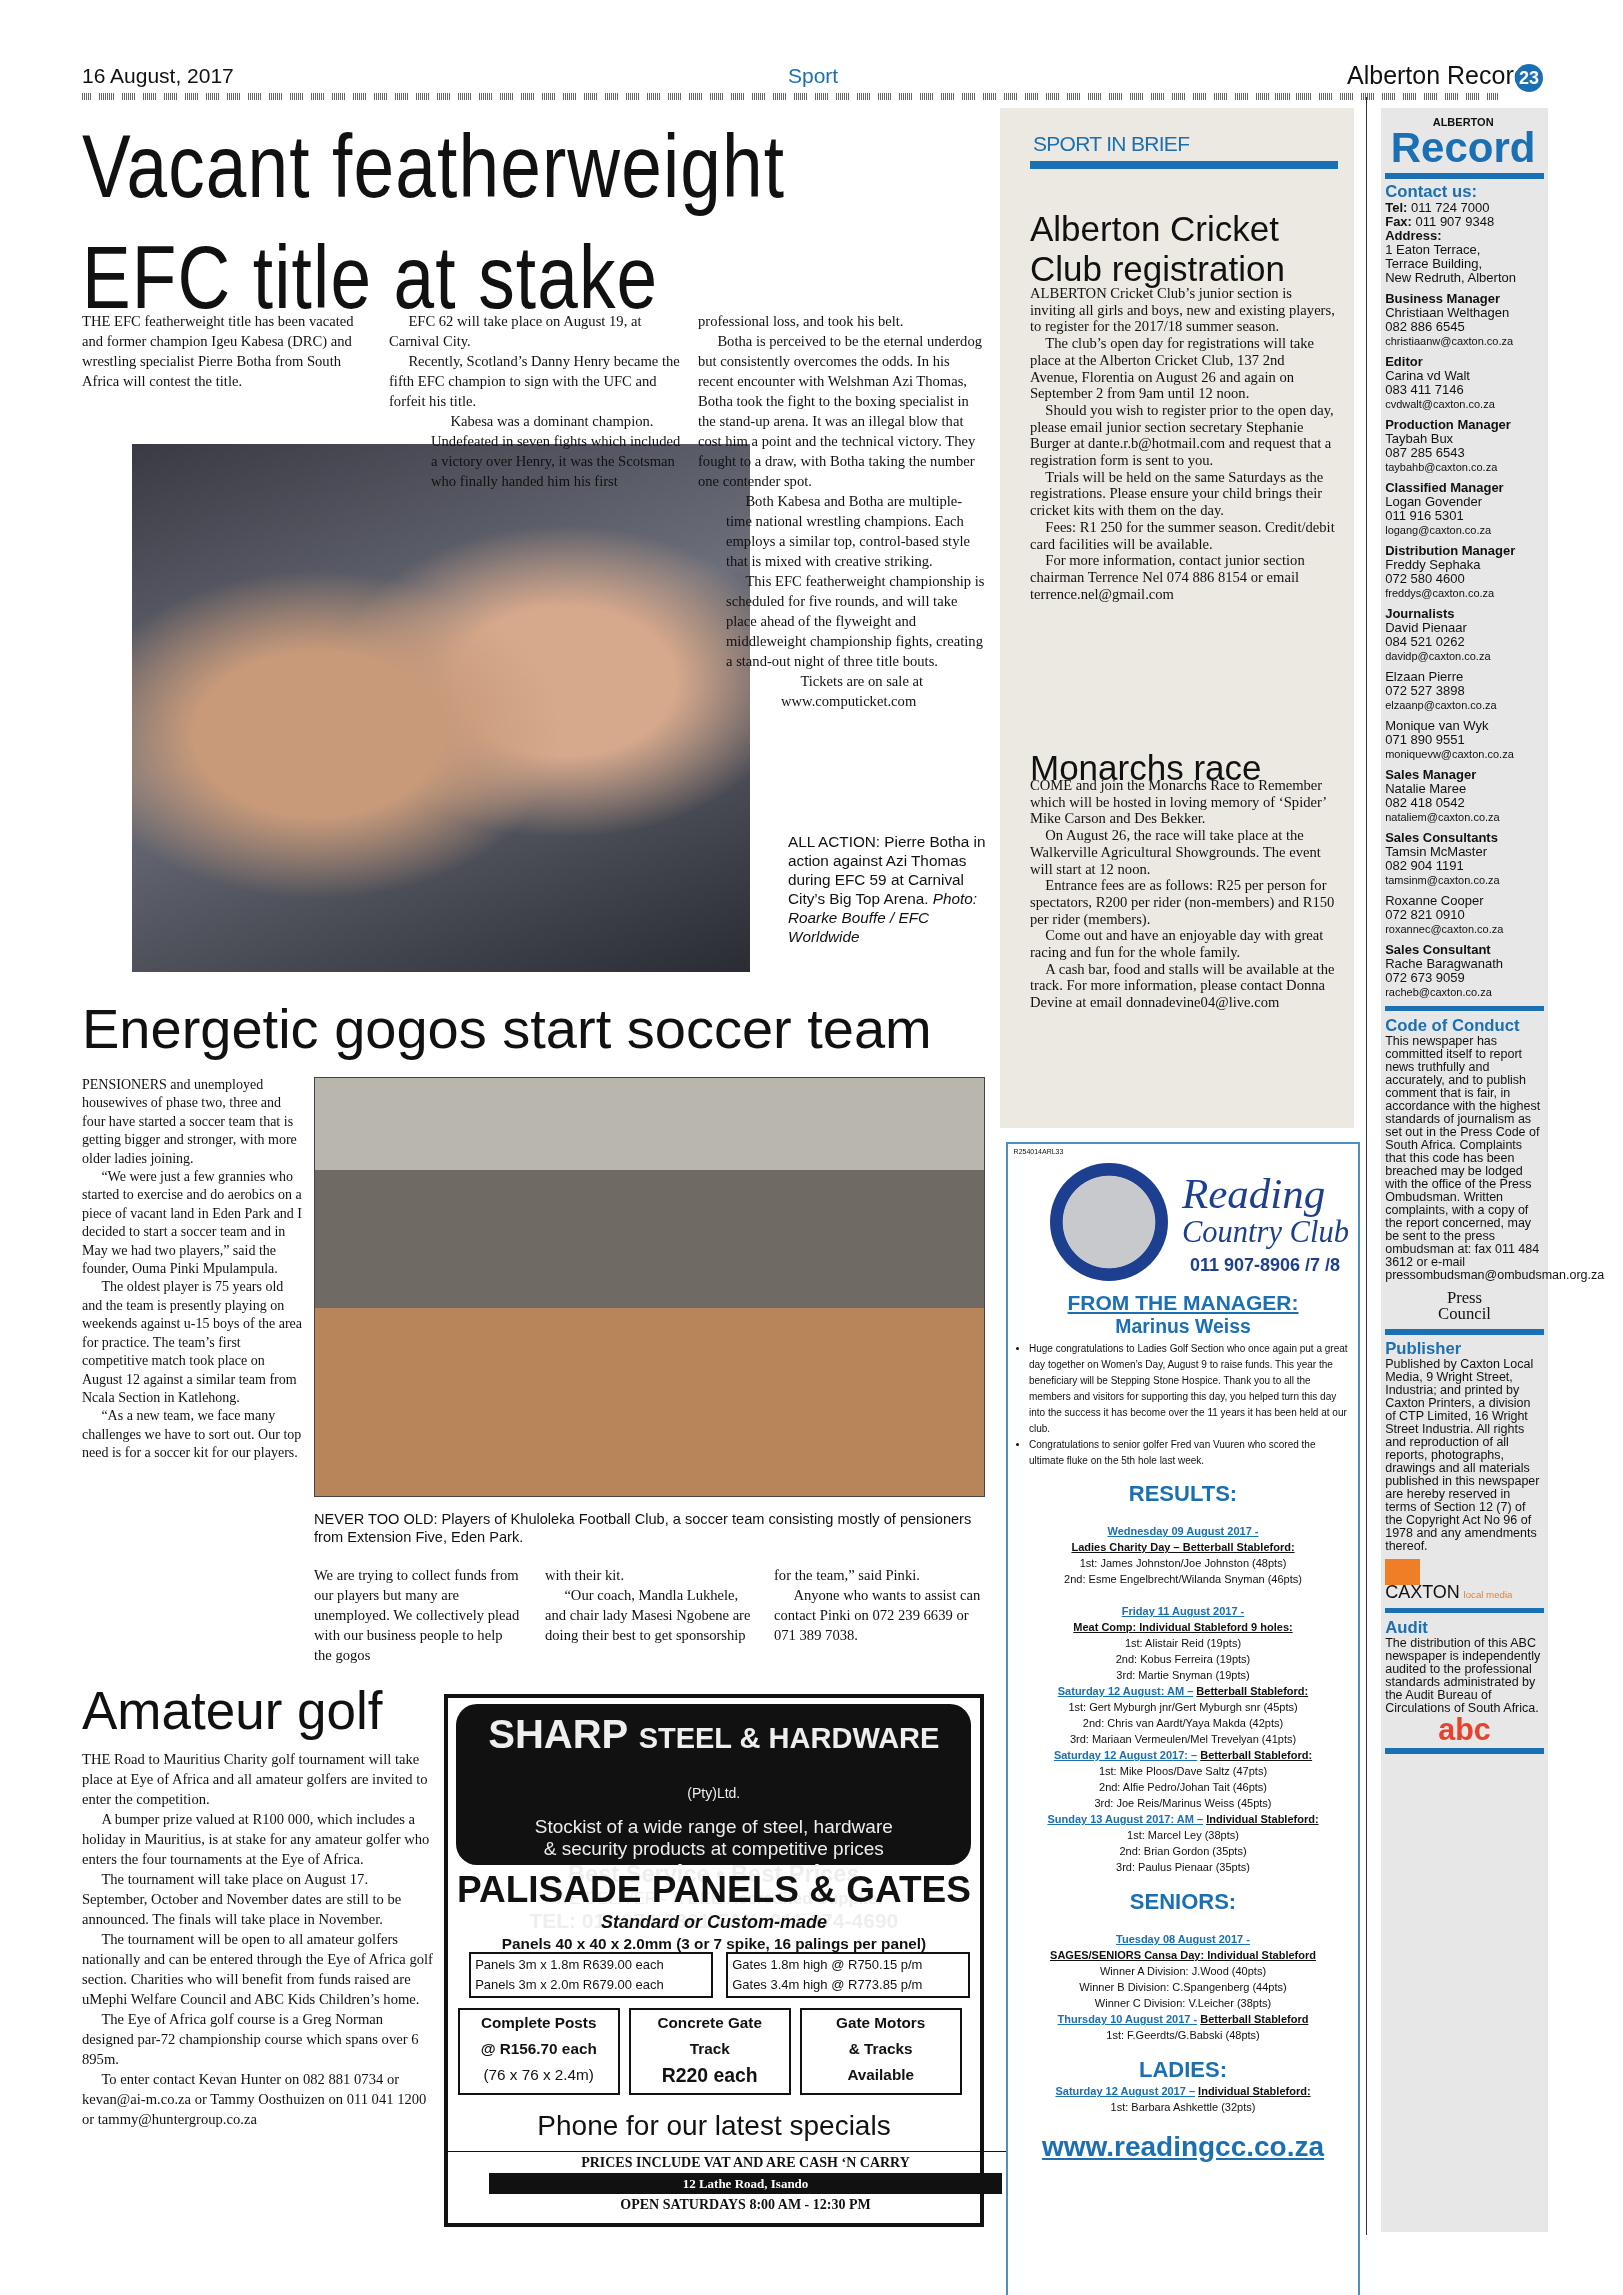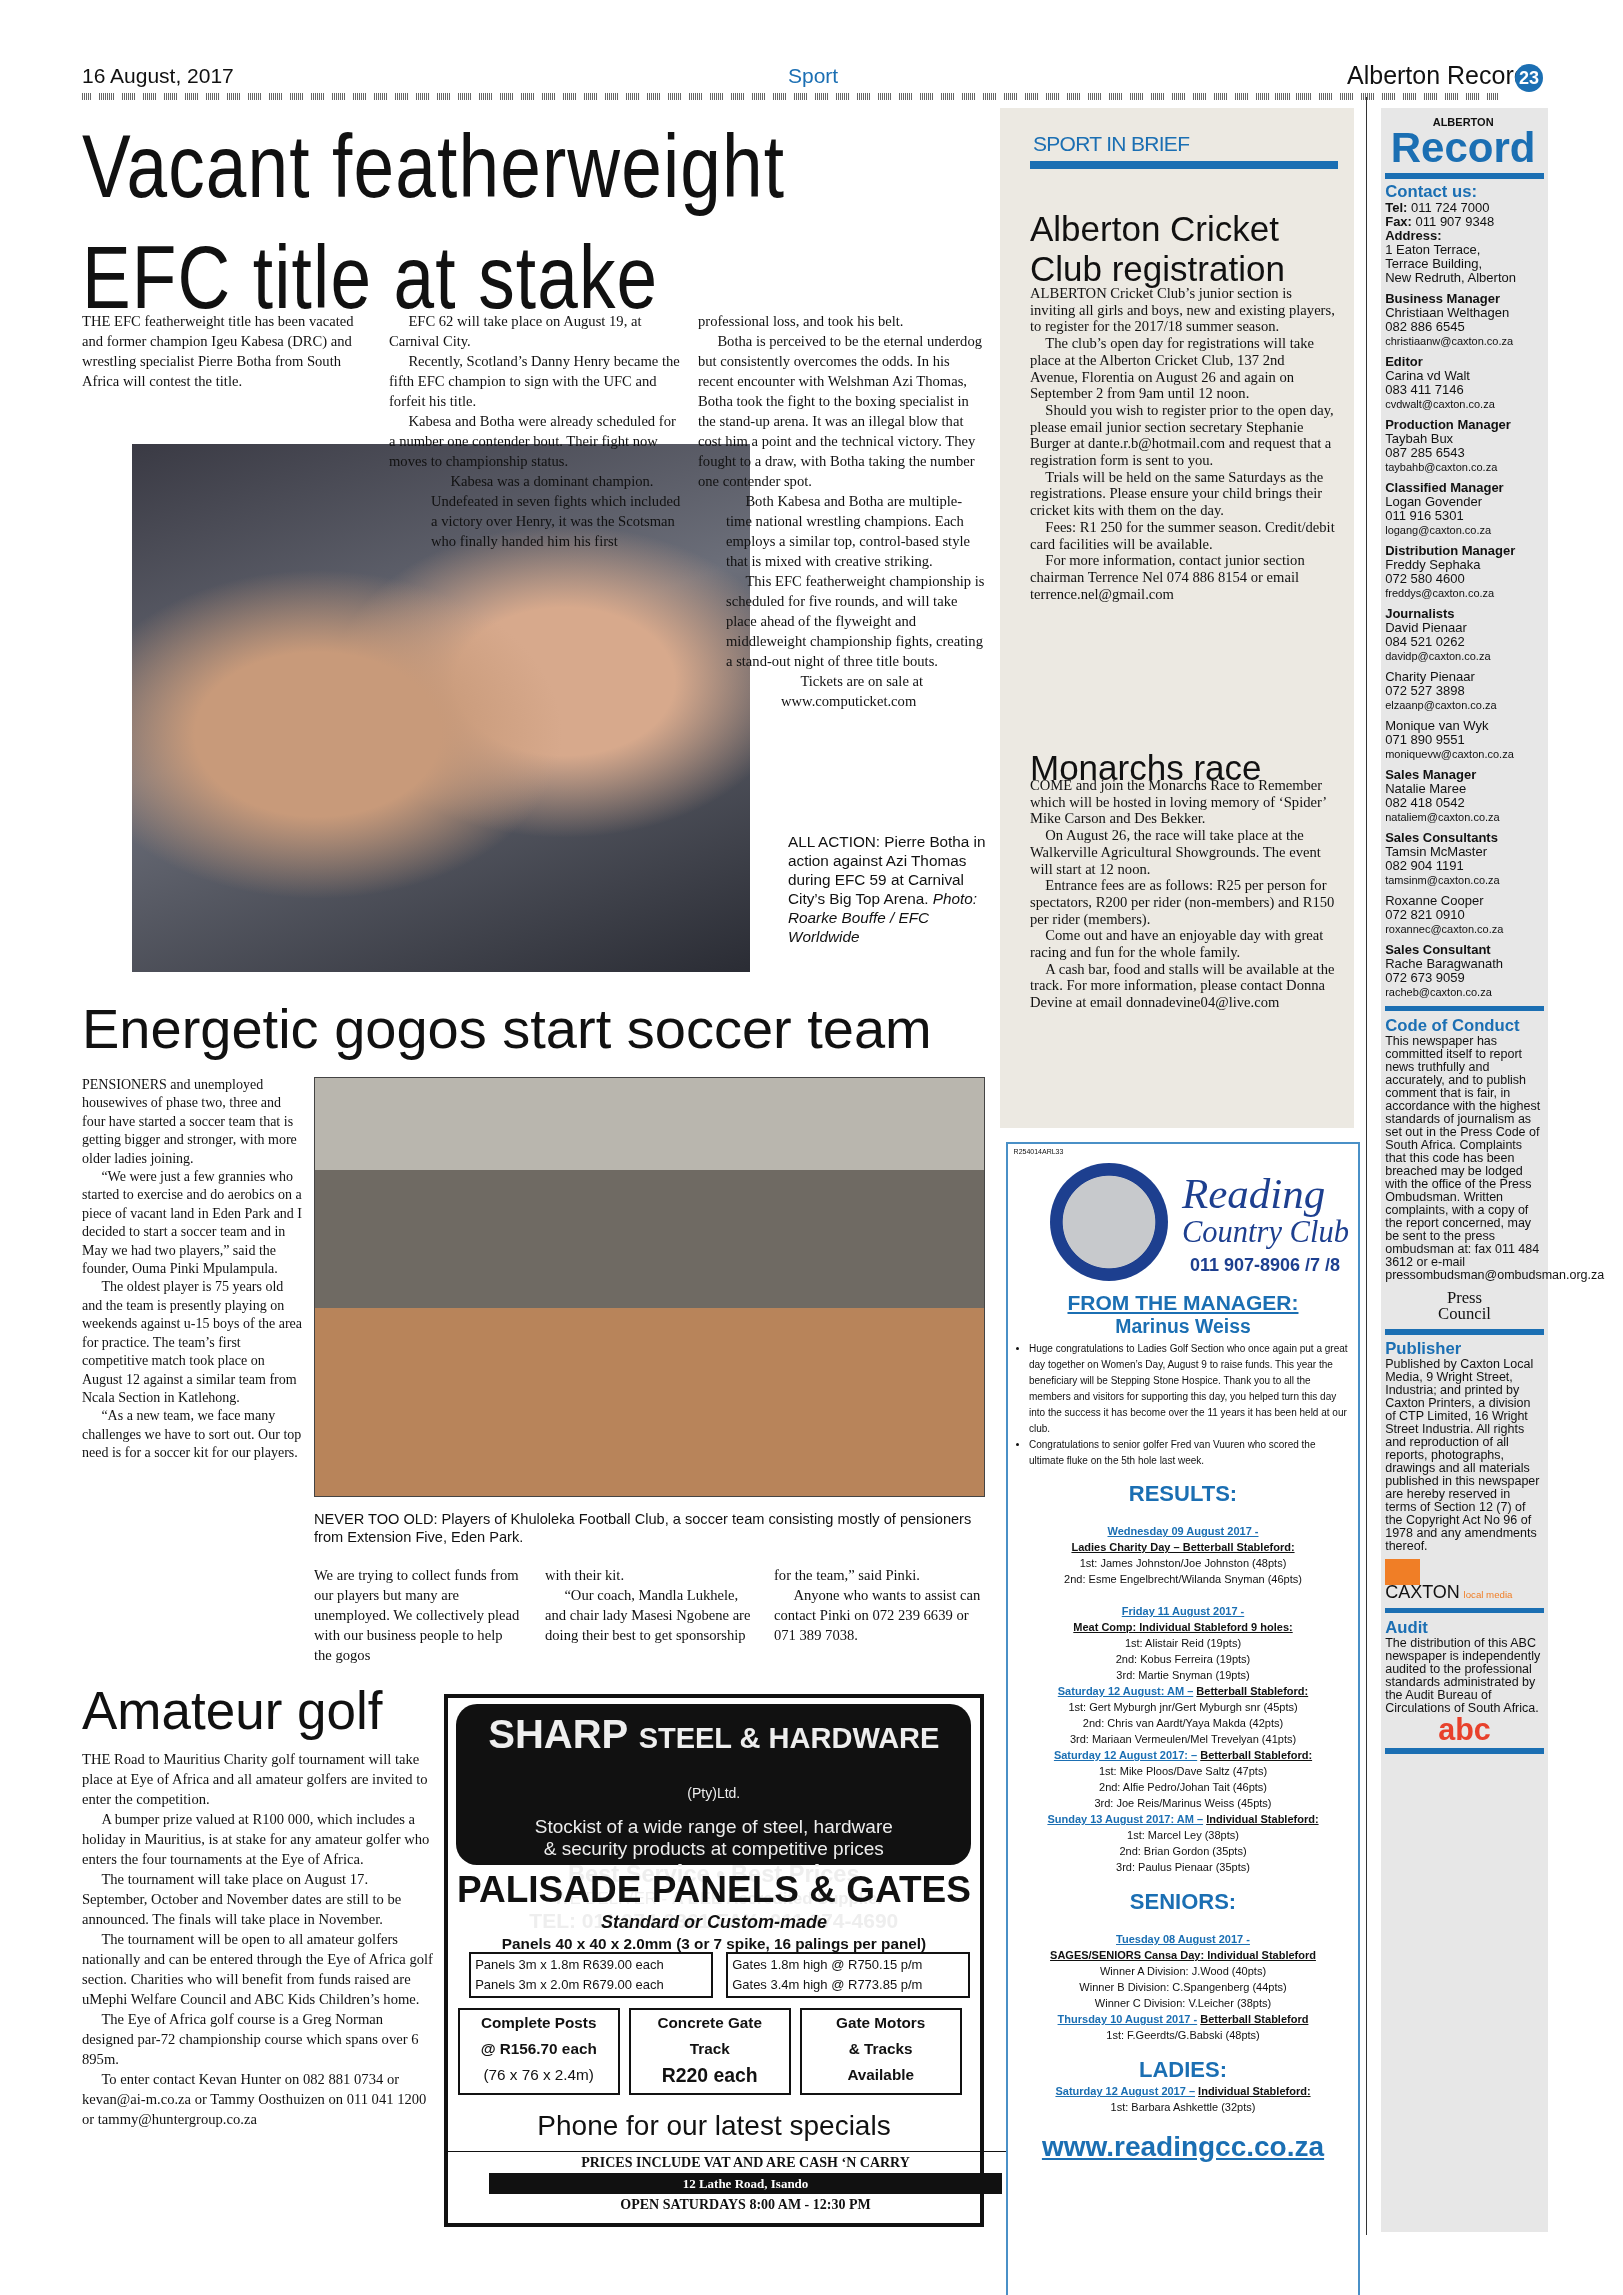--- a/index.html
+++ b/index.html
@@ -60,21 +60,20 @@
   <div>Vacant featherweight</div>
   <div>EFC title at stake</div>
 </div>
 <div class="abs photo-fight"></div>
 <div class="abs body-text" style="left:82px;top:311px;width:292px;">
   <p class="first">THE EFC featherweight title has been vacated and former champion Igeu Kabesa (DRC) and wrestling specialist Pierre Botha from South Africa will contest the title.</p>
 </div>
 <div class="abs body-text" style="left:389px;top:311px;width:292px;">
   <p>EFC 62 will take place on August 19, at Carnival City.</p>
   <p>Recently, Scotland’s Danny Henry became the fifth EFC champion to sign with the UFC and forfeit his title.</p>
-  <p>Kabesa and Botha were already scheduled for a number one contender bout. Their fight now moves to championship status.</p>
   <p style="padding-left:42px;">Kabesa was a dominant champion. Undefeated in seven fights which included a victory over Henry, it was the Scotsman who finally handed him his first</p>
 </div>
 <div class="abs body-text" style="left:698px;top:311px;width:288px;">
   <p class="first">professional loss, and took his belt.</p>
   <p>Botha is perceived to be the eternal underdog but consistently overcomes the odds. In his recent encounter with Welshman Azi Thomas, Botha took the fight to the boxing specialist in the stand-up arena. It was an illegal blow that cost him a point and the technical victory. They fought to a draw, with Botha taking the number one contender spot.</p>
   <p style="padding-left:28px;">Both Kabesa and Botha are multiple-time national wrestling champions. Each employs a similar top, control-based style that is mixed with creative striking.</p>
   <p style="padding-left:28px;">This EFC featherweight championship is scheduled for five rounds, and will take place ahead of the flyweight and middleweight championship fights, creating a stand-out night of three title bouts.</p>
   <p style="padding-left:83px;">Tickets are on sale at www.computicket.com</p>
 </div>
 <div class="abs caption-fight">
@@ -288,21 +287,21 @@
         <div>072 580 4600</div>
         <div style="font-size:11px;">freddys@caxton.co.za</div>
       </div>
     <div class="blk">
         <div class="t">Journalists</div>
         <div>David Pienaar</div>
         <div>084 521 0262</div>
         <div style="font-size:11px;">davidp@caxton.co.za</div>
       </div>
     <div class="blk">
-        <div>Charity Pienaar</div>
+        <div>Elzaan Pierre</div>
         <div>072 527 3898</div>
         <div style="font-size:11px;">elzaanp@caxton.co.za</div>
       </div>
     <div class="blk">
         <div>Monique van Wyk</div>
         <div>071 890 9551</div>
         <div style="font-size:11px;">moniquevw@caxton.co.za</div>
       </div>
     <div class="blk">
         <div class="t">Sales Manager</div>

